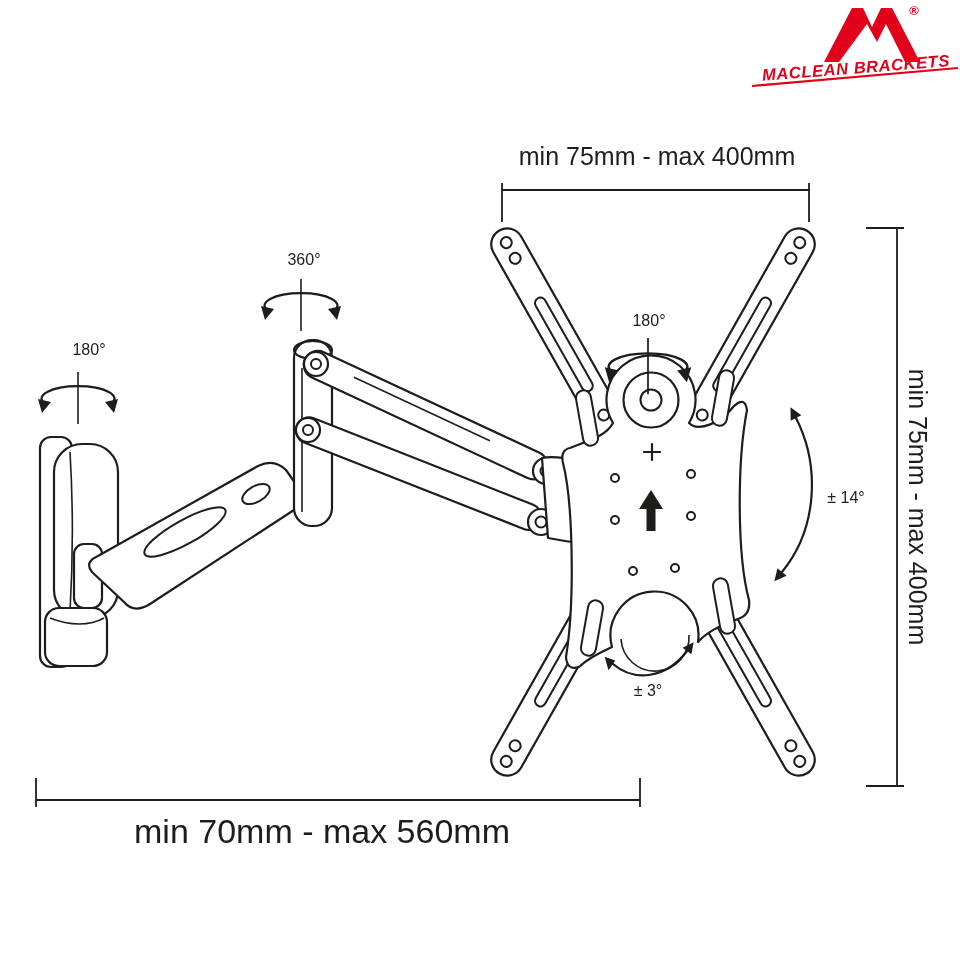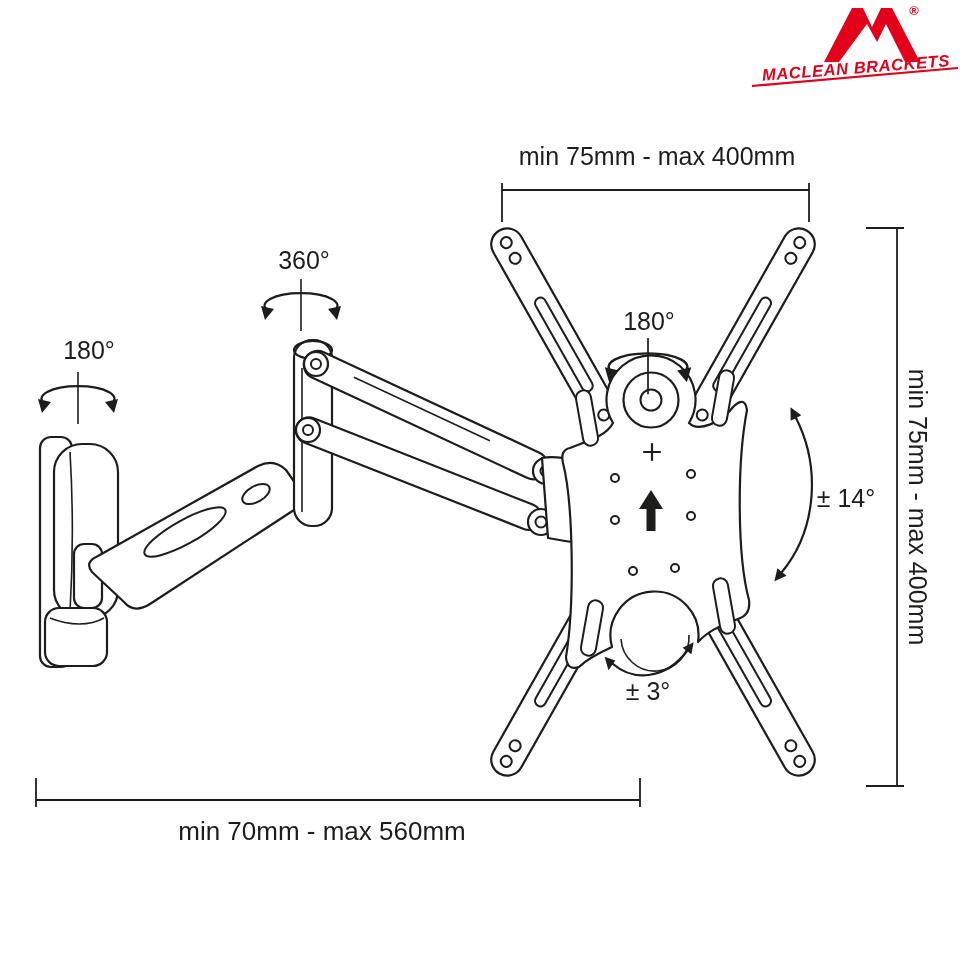--- a/index.html
+++ b/index.html
@@ -14,22 +14,22 @@
   .thin{ fill:none;    stroke:#1d1d1b; stroke-width:1.6; }
   .dim { stroke:#1d1d1b; stroke-width:1.8; }
   .solid { fill:#1d1d1b; stroke:none; }
   .hole { fill:#ffffff; stroke:#1d1d1b; stroke-width:2; }
   .red { fill:#e2001a; stroke:none; }
   .redline { stroke:#e2001a; stroke-width:2.2; }
 
   
   .label { position:absolute; color:#1d1d1b; font-size:25px; white-space:nowrap;
            transform:translate(-50%,-50%); }
-  .label-big { font-size:26px; }
-  .rot-label { font-size:25px; }
+  .label-big { font-size:34px; }
+  .rot-label { font-size:16px; }
   .label-rot90 { transform:translate(-50%,-50%) rotate(90deg); }
   .brand { position:absolute; color:#e2001a; font-style:italic; font-weight:bold;
            font-size:16.5px; letter-spacing:0.6px; white-space:nowrap;
            transform:translate(-50%,-50%) rotate(-4.5deg); }
   .registered { position:absolute; color:#e2001a; font-size:13px; font-weight:bold;
            transform:translate(-50%,-50%); }
 </style>
 </head>
 <body>
 

